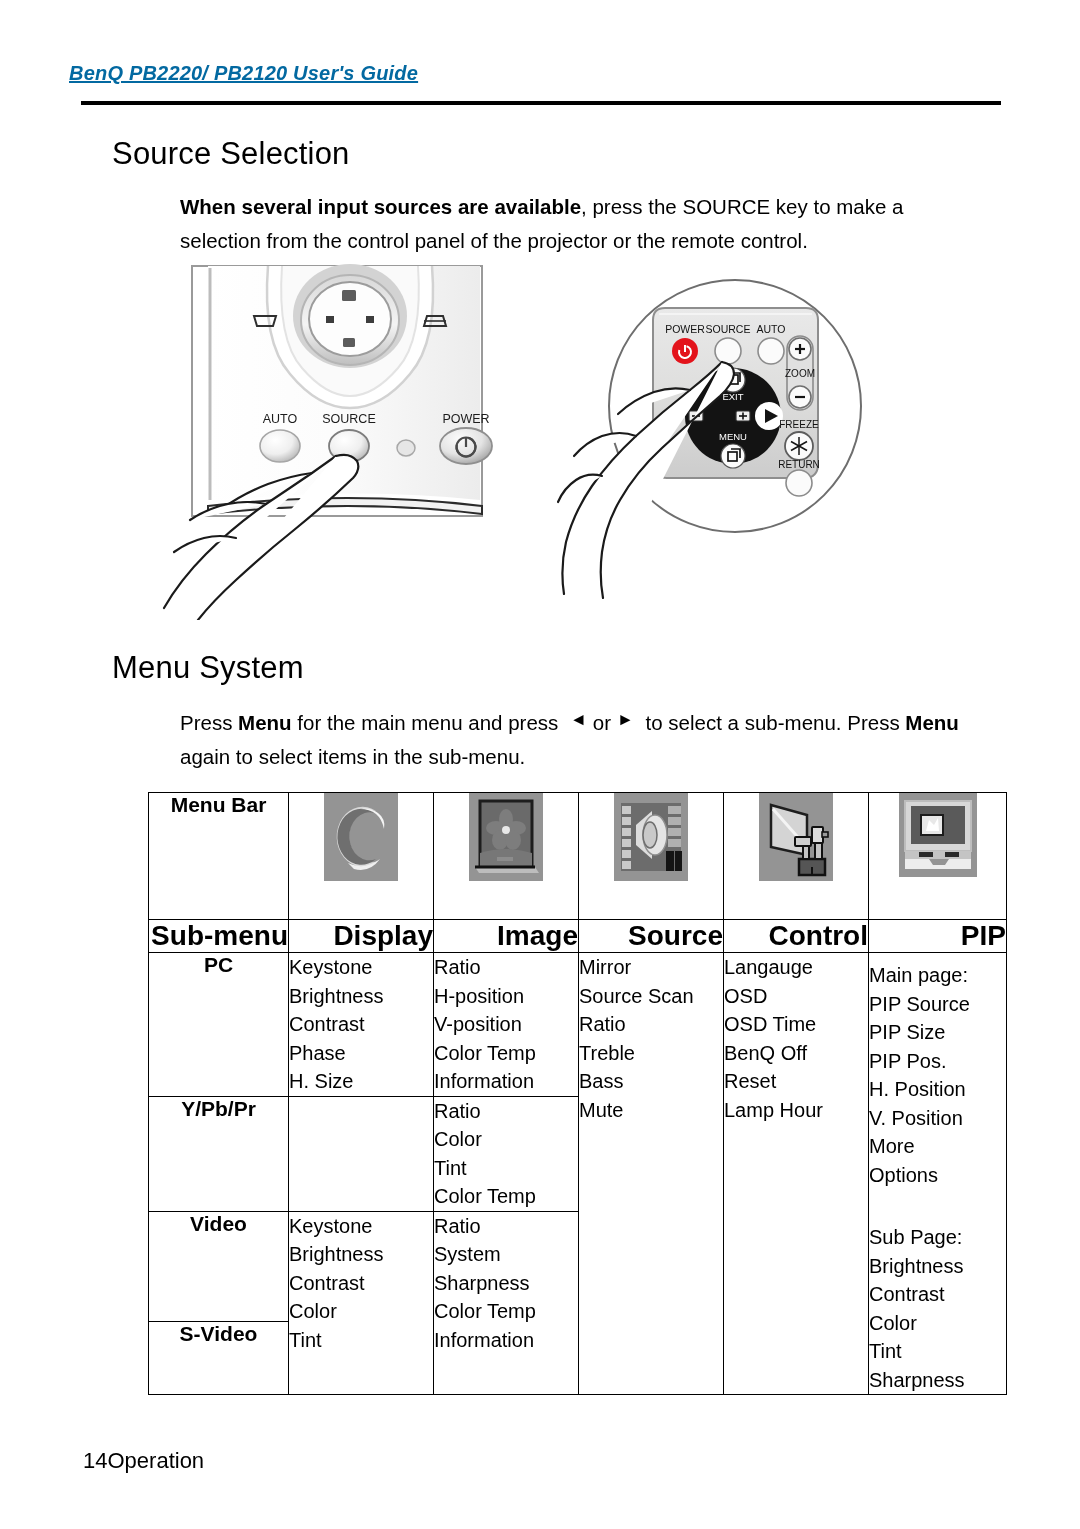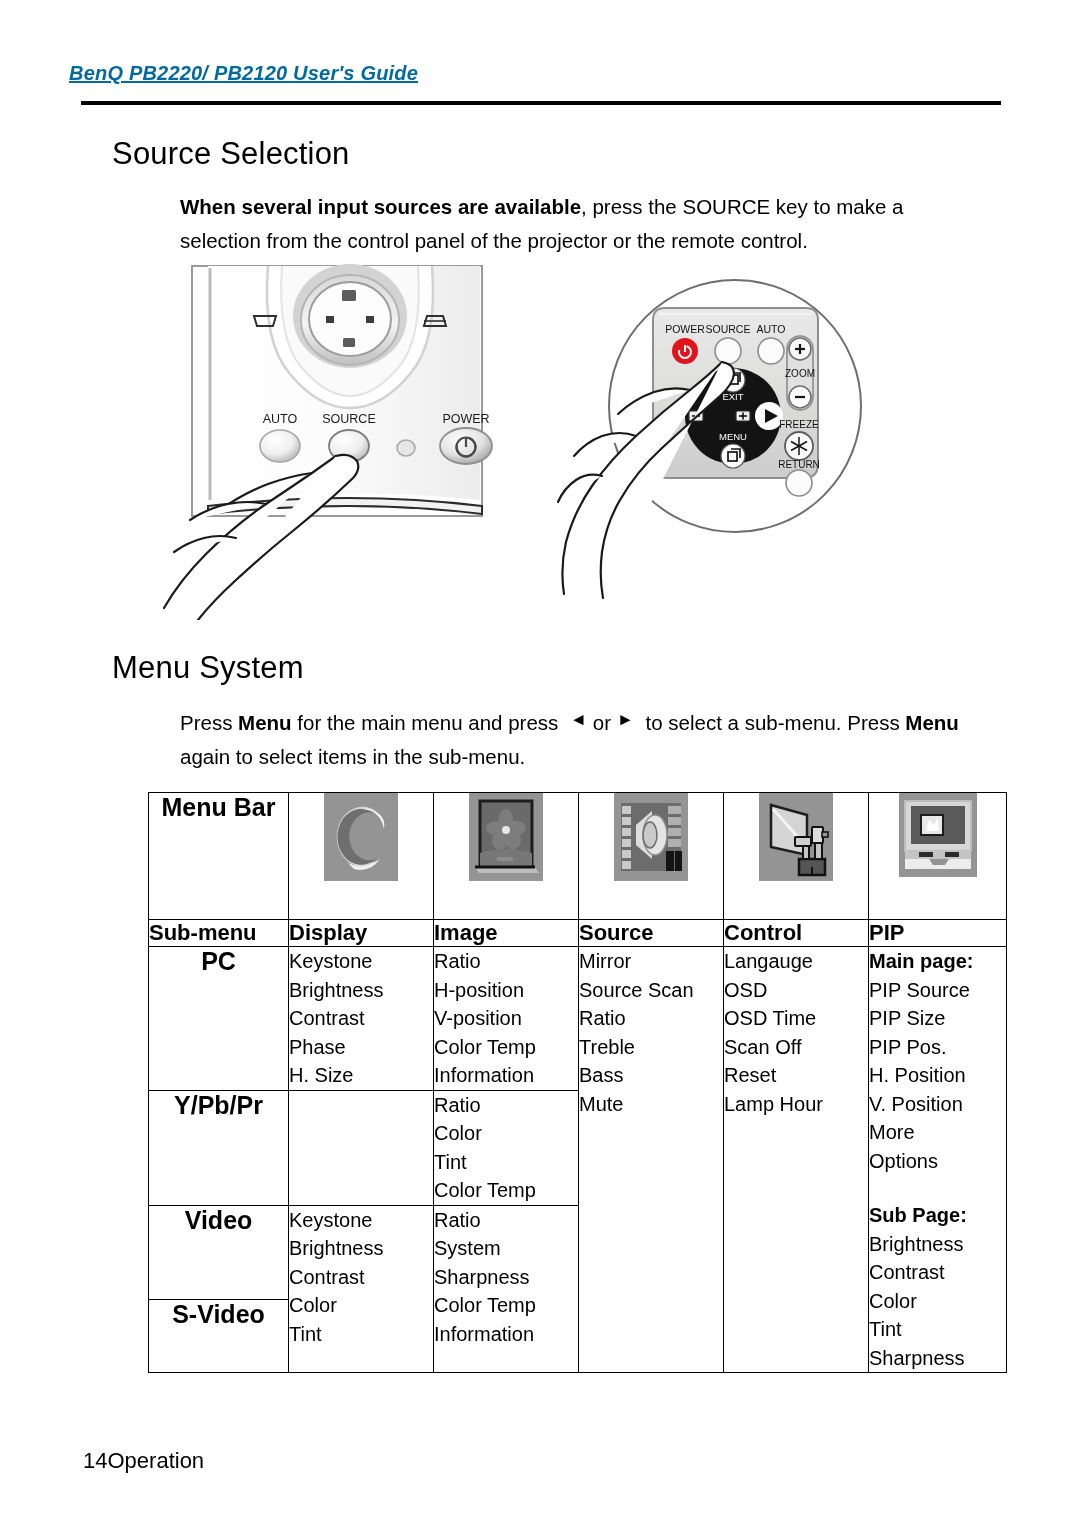--- a/index.html
+++ b/index.html
@@ -96,36 +96,36 @@
   .col-sub   { width: 140px; }
   .col-disp  { width: 145px; }
   .col-img   { width: 145px; }
   .col-src   { width: 145px; }
   .col-ctrl  { width: 145px; }
   .col-pip   { width: 138px; }
 
   .rowlabel {
     text-align: center;
     font-weight: bold;
-    font-size: 25px;
+    font-size: 21px;
     vertical-align: middle;
   }
   .colhead {
-    text-align: left;
+    text-align: right;
     font-weight: bold;
-    font-size: 22px;
+    font-size: 28px;
     padding: 7px 0 9px 0;
   }
   .cell-list {
     padding: 7px 0 9px 14px;
     font-size: 20px;
     line-height: 28.5px;
   }
   .cell-list div { white-space: nowrap; }
-  .cell-list .strong { font-weight: bold; }
+  .cell-list .strong { font-weight: normal; margin-top: 8px; }
   .cell-list .spacer { height: 26px; }
   .menubar-cell { height: 126px; text-align: center; vertical-align: middle; }
 
   
   .thumb {
     display: inline-block;
     width: 74px;
     height: 88px;
     position: relative;
     overflow: hidden;
@@ -455,21 +455,21 @@
       <div>Source Scan</div>
       <div>Ratio</div>
       <div>Treble</div>
       <div>Bass</div>
       <div>Mute</div>
     </td>
     <td class="cell-list" rowspan="4">
       <div>Langauge</div>
       <div>OSD</div>
       <div>OSD Time</div>
-      <div>Scan Off</div>
+      <div>BenQ Off</div>
       <div>Reset</div>
       <div>Lamp Hour</div>
     </td>
     <td class="cell-list" rowspan="4">
       <div class="strong">Main page:</div>
       <div>PIP Source</div>
       <div>PIP Size</div>
       <div>PIP Pos.</div>
       <div>H. Position</div>
       <div>V. Position</div>

